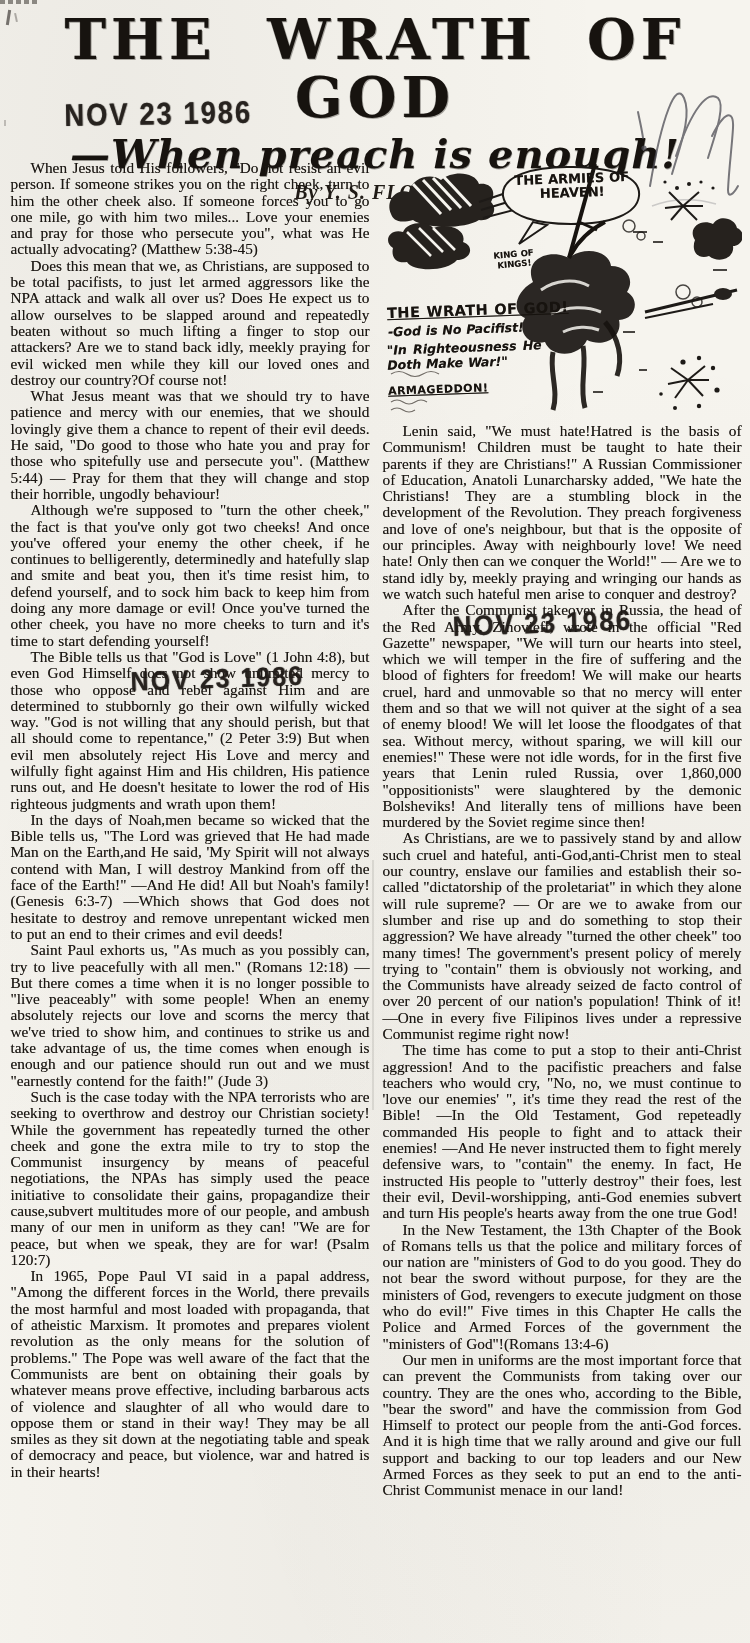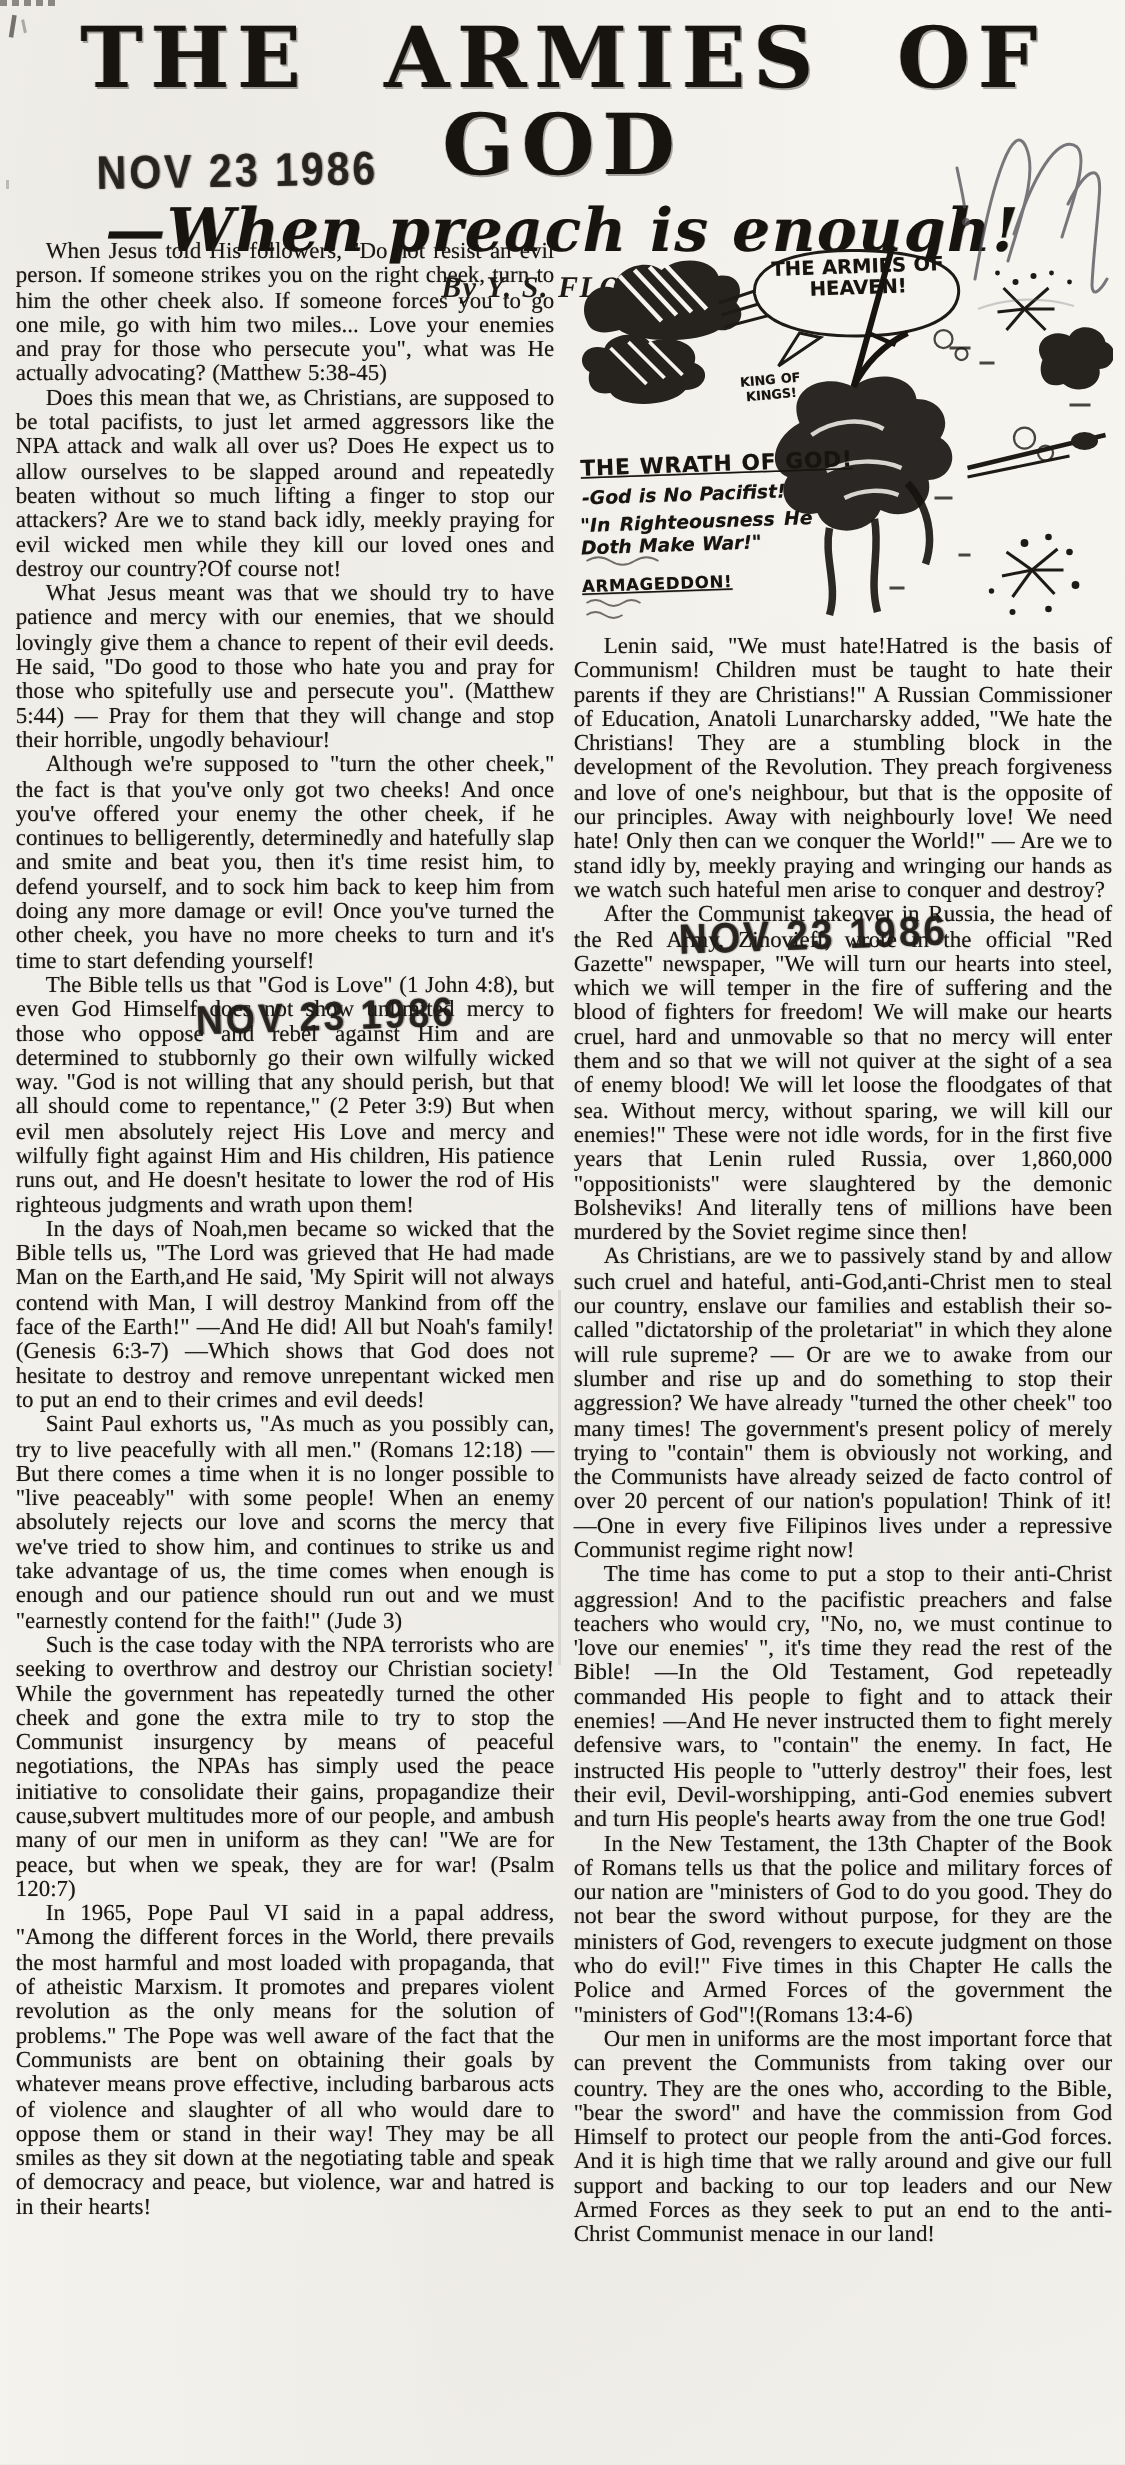--- a/index.html
+++ b/index.html
@@ -68,21 +68,21 @@
 
 <div class="page">
 
   <div class="artifact spk1"></div>
   <div class="artifact spk2"></div>
   <div class="artifact spk3"></div>
   <div class="artifact-bl"></div>
   <div class="gutter-mark"></div>
 
   <div class="header">
-    <h1 class="title">THE ARMIES OF GOD</h1>
+    <h1 class="title">THE WRATH OF GOD</h1>
     <div class="subtitle">—When preach is enough!</div>
     <div class="byline">By Y. S. FLORES</div>
   </div>
 
   <div class="stamp stamp-header">NOV 23 1986</div>
   <div class="stamp stamp-left">NOV 23 1986</div>
   <div class="stamp stamp-right">NOV 23 1986</div>
 
   <svg class="signature" width="115" height="170" viewBox="0 0 115 170">
     <g fill="none" stroke="#4d4c54" stroke-width="2" stroke-linecap="round" opacity="0.75">

